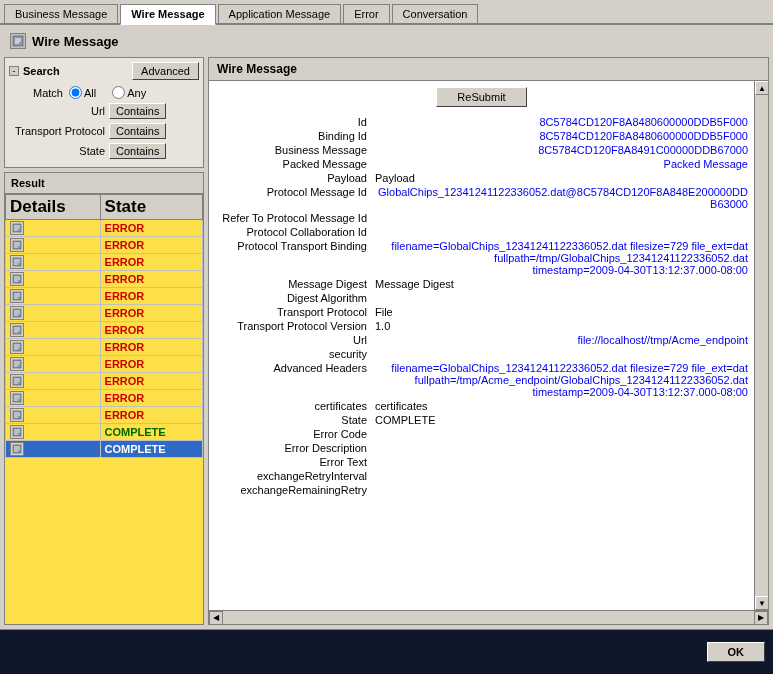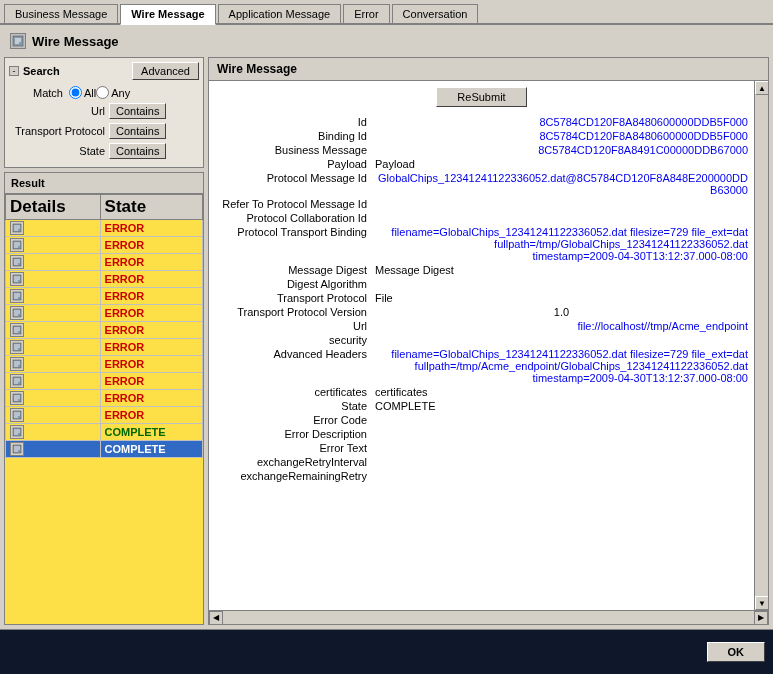--- a/index.html
+++ b/index.html
@@ -145,21 +145,21 @@
       margin-bottom: 4px;
     }
     .match-label {
       width: 60px;
       text-align: right;
       padding-right: 6px;
       font-size: 11px;
     }
     .radio-group {
       display: flex;
-      gap: 0;
+      gap: 16px;
       align-items: flex-start;
     }
     .radio-option {
       display: flex;
       align-items: center;
       gap: 2px;
       font-size: 11px;
     }
 
     
@@ -613,20 +613,24 @@
                 </div>
                 <div class="detail-row">
                   <div class="detail-key">Binding Id</div>
                   <div class="detail-val blue" style="white-space: pre-wrap;">8C5784CD120F8A8480600000DDB5F000</div>
                 </div>
                 <div class="detail-row">
                   <div class="detail-key">Business Message</div>
                   <div class="detail-val blue" style="white-space: pre-wrap;">8C5784CD120F8A8491C00000DDB67000</div>
                 </div>
                 <div class="detail-row">
+                  <div class="detail-key">Packed Message</div>
+                  <div class="detail-val blue" style="white-space: pre-wrap;">Packed Message</div>
+                </div>
+                <div class="detail-row">
                   <div class="detail-key">Payload</div>
                   <div class="detail-val black" style="white-space: pre-wrap;">Payload</div>
                 </div>
                 <div class="detail-row">
                   <div class="detail-key">Protocol Message Id</div>
                   <div class="detail-val blue" style="white-space: pre-wrap;">GlobalChips_12341241122336052.dat@8C5784CD120F8A848E200000DDB63000</div>
                 </div>
                 <div class="detail-row">
                   <div class="detail-key">Refer To Protocol Message Id</div>
                   <div class="detail-val black" style="white-space: pre-wrap;"></div>
@@ -648,21 +652,21 @@
                 <div class="detail-row">
                   <div class="detail-key">Digest Algorithm</div>
                   <div class="detail-val black" style="white-space: pre-wrap;"></div>
                 </div>
                 <div class="detail-row">
                   <div class="detail-key">Transport Protocol</div>
                   <div class="detail-val black" style="white-space: pre-wrap;">File</div>
                 </div>
                 <div class="detail-row">
                   <div class="detail-key">Transport Protocol Version</div>
-                  <div class="detail-val black" style="white-space: pre-wrap; text-align: center;">1.0</div>
+                  <div class="detail-val black" style="white-space: pre-wrap;">1.0</div>
                 </div>
                 <div class="detail-row">
                   <div class="detail-key">Url</div>
                   <div class="detail-val blue" style="white-space: pre-wrap;">file://localhost//tmp/Acme_endpoint</div>
                 </div>
                 <div class="detail-row">
                   <div class="detail-key">security</div>
                   <div class="detail-val black" style="white-space: pre-wrap;"></div>
                 </div>
                 <div class="detail-row">

